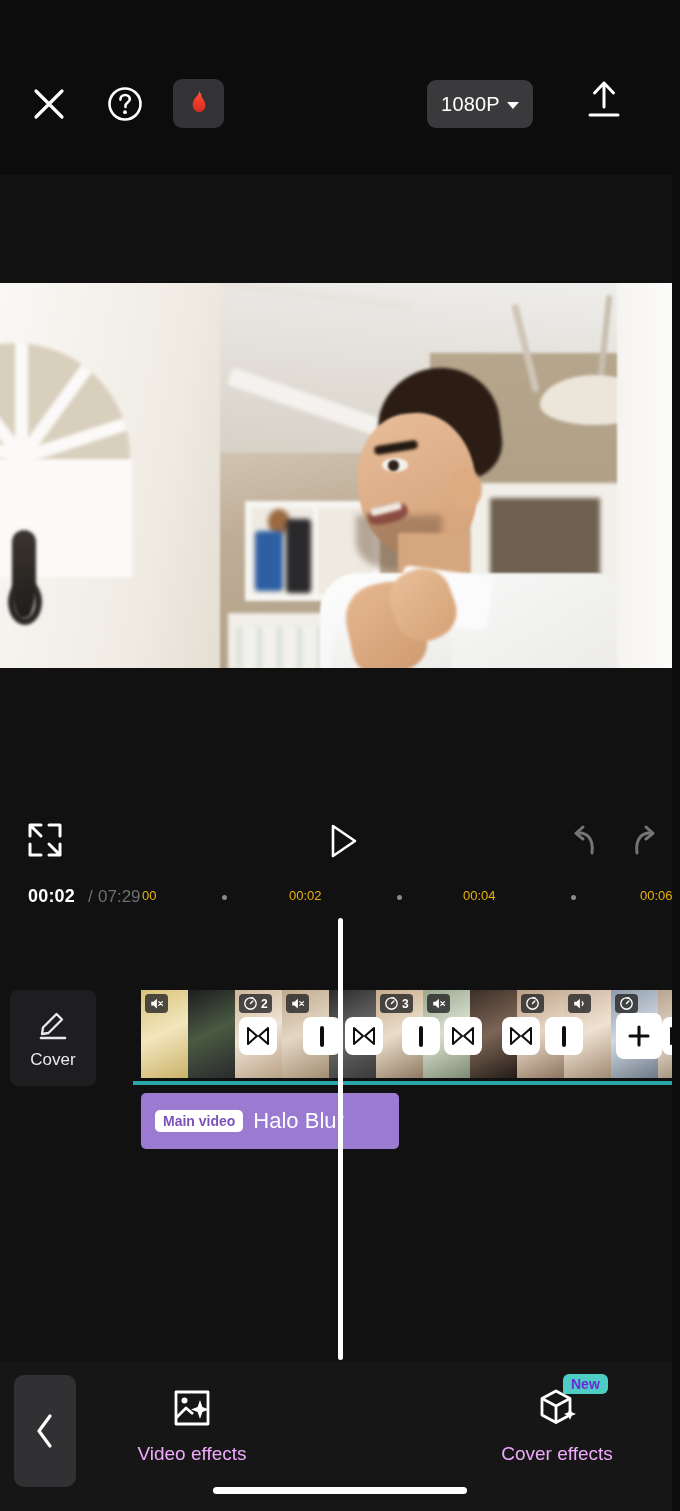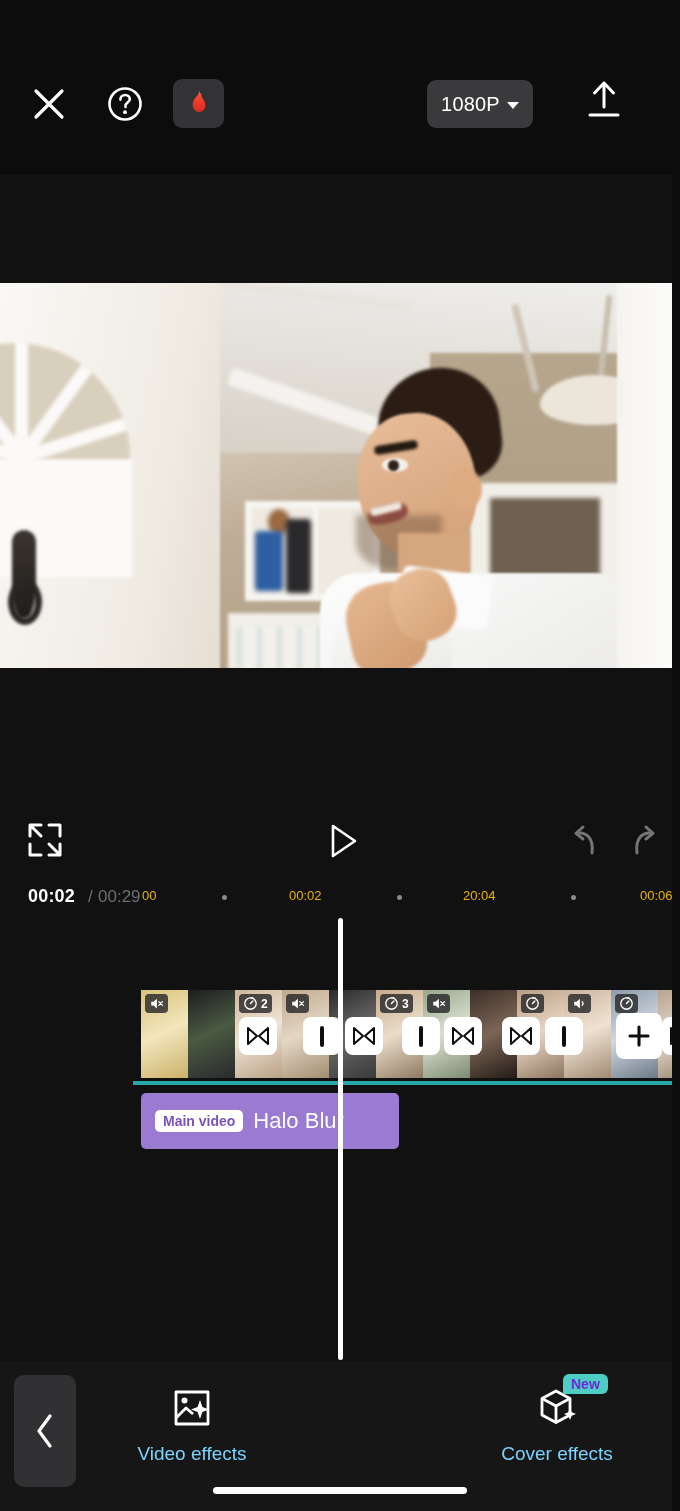--- a/index.html
+++ b/index.html
@@ -164,21 +164,21 @@
   .trans{ position:absolute; width:38px; height:38px; background:#fff; border-radius:8px;
           display:flex; align-items:center; justify-content:center; z-index:30; top:99px; }
   .trans.big{ width:46px; height:46px; top:95px; }
   .trans .bar{ width:3.5px; height:21px; background:#0e0e0e; border-radius:2px; }
 
   
   .bottombar{ position:absolute; left:0; top:1362px; width:680px; height:149px; background:#161617; }
   .back-btn{ position:absolute; left:14px; top:13px; width:62px; height:112px;
              background:#313133; border-radius:10px; display:flex; align-items:center; justify-content:center; }
   .tool{ position:absolute; top:24px; width:150px; display:flex; flex-direction:column; align-items:center; gap:13px; }
-  .tool .lbl{ color:#7dd3fc; font-size:19px; white-space:nowrap; }
+  .tool .lbl{ color:#f0abfc; font-size:19px; white-space:nowrap; }
   .new-badge{ position:absolute; left:81px; top:-12px; background:#4ecdc4; color:#6d28d9;
               font-size:14px; font-weight:bold; padding:2px 8px; border-radius:6px 6px 6px 0; }
   .home-ind{ position:absolute; left:213px; top:1487px; width:254px; height:7px; background:#fff; border-radius:4px; }
 </style>
 </head>
 <body>
 
 <div id="app">
 
   <div class="topbar">
@@ -300,34 +300,41 @@
       <svg width="38" height="38" viewBox="0 0 38 38">
         <path d="M11 30 C9 15 17 9 25 10" stroke="#757577" stroke-width="3" fill="none" stroke-linecap="round"></path>
         <path d="M20 4 L27 10.3 L20 16" stroke="#757577" stroke-width="3" fill="none" stroke-linecap="round" stroke-linejoin="round"></path>
       </svg>
     </div>
   </div>
 
   <div class="ruler">
     <span class="time-cur">00:02</span>
     <span class="time-sep">/</span>
-    <span class="time-tot">00:29</span>
+    <span class="time-tot">07:29</span>
     <div id="ruler-ticks">
         <span class="tick-lbl" style="left: 142px;">00</span>
         <span class="tick-lbl" style="left: 289px;">00:02</span>
-        <span class="tick-lbl" style="left: 463px;">20:04</span>
+        <span class="tick-lbl" style="left: 463px;">00:04</span>
         <span class="tick-lbl" style="left: 640px;">00:06</span>
         <span class="tick-dot" style="left: 222px;"></span>
         <span class="tick-dot" style="left: 397px;"></span>
         <span class="tick-dot" style="left: 571px;"></span>
       </div>
   </div>
 
   <div class="timeline">
 
+    <div class="cover-btn">
+      <svg width="34" height="34" viewBox="0 0 34 34">
+        <path d="M7 20.5 L20.5 7 L26 12.5 L12.5 26 L6 27 Z" stroke="#e9e9eb" stroke-width="2.3" fill="none" stroke-linejoin="round"></path>
+        <path d="M5 31 L29 31" stroke="#e9e9eb" stroke-width="2.6" stroke-linecap="round"></path>
+      </svg>
+      <span class="lbl">Cover</span>
+    </div>
 
     <div class="clip-row" id="clip-row">
         <div class="clip">
           <div class="img" style="background: linear-gradient(155deg, rgb(217, 194, 122) 0%, rgb(242, 230, 189) 48%, rgb(203, 178, 106) 100%);"></div>
           <div class="badge">
             <svg width="15" height="15" viewBox="0 0 20 20">
               <path d="M3 7.5 H6 L10.5 3.5 V16.5 L6 12.5 H3 Z" fill="#fff"></path>
               <path d="M13 7.5 L18 12.5 M18 7.5 L13 12.5" stroke="#fff" stroke-width="1.7" stroke-linecap="round"></path>
             </svg>
           </div>

